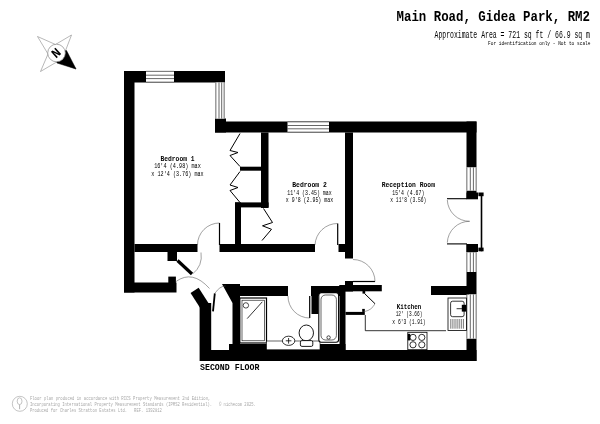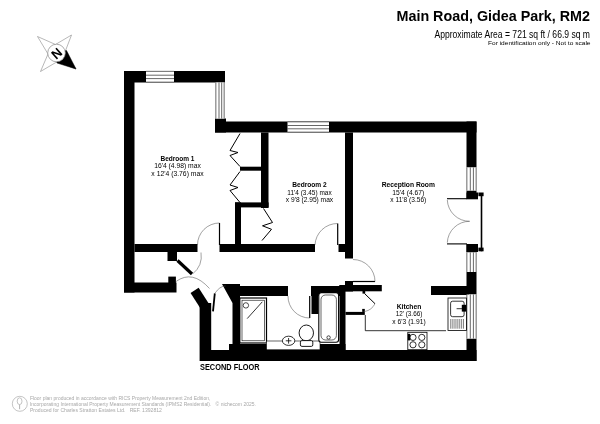--- a/index.html
+++ b/index.html
@@ -1,16 +1,16 @@
 <!DOCTYPE html>
 <html><head>
 <meta charset="utf-8">
 <style>
 html,body{margin:0;padding:0;background:#fff;}
-#page{width:580px;height:424px;position:relative;font-family:Liberation Sans, sans-serif;text-align:center;}
+#page{width:580px;height:424px;position:relative;font-family:Liberation Mono, monospace;text-align:center;}
 svg{position:absolute;top:0;left:0;}
 </style>
 </head>
 <body>
 <div id="page">
 <svg width="600" height="424" viewBox="0 0 600 424">
 
 <rect x="0" y="0" width="600" height="424" fill="#ffffff"></rect>
 
 <text x="590" y="20.8" text-anchor="end" font-size="14.5" font-weight="bold" textLength="193.5" lengthAdjust="spacingAndGlyphs" fill="#000">Main Road, Gidea Park, RM2</text>

